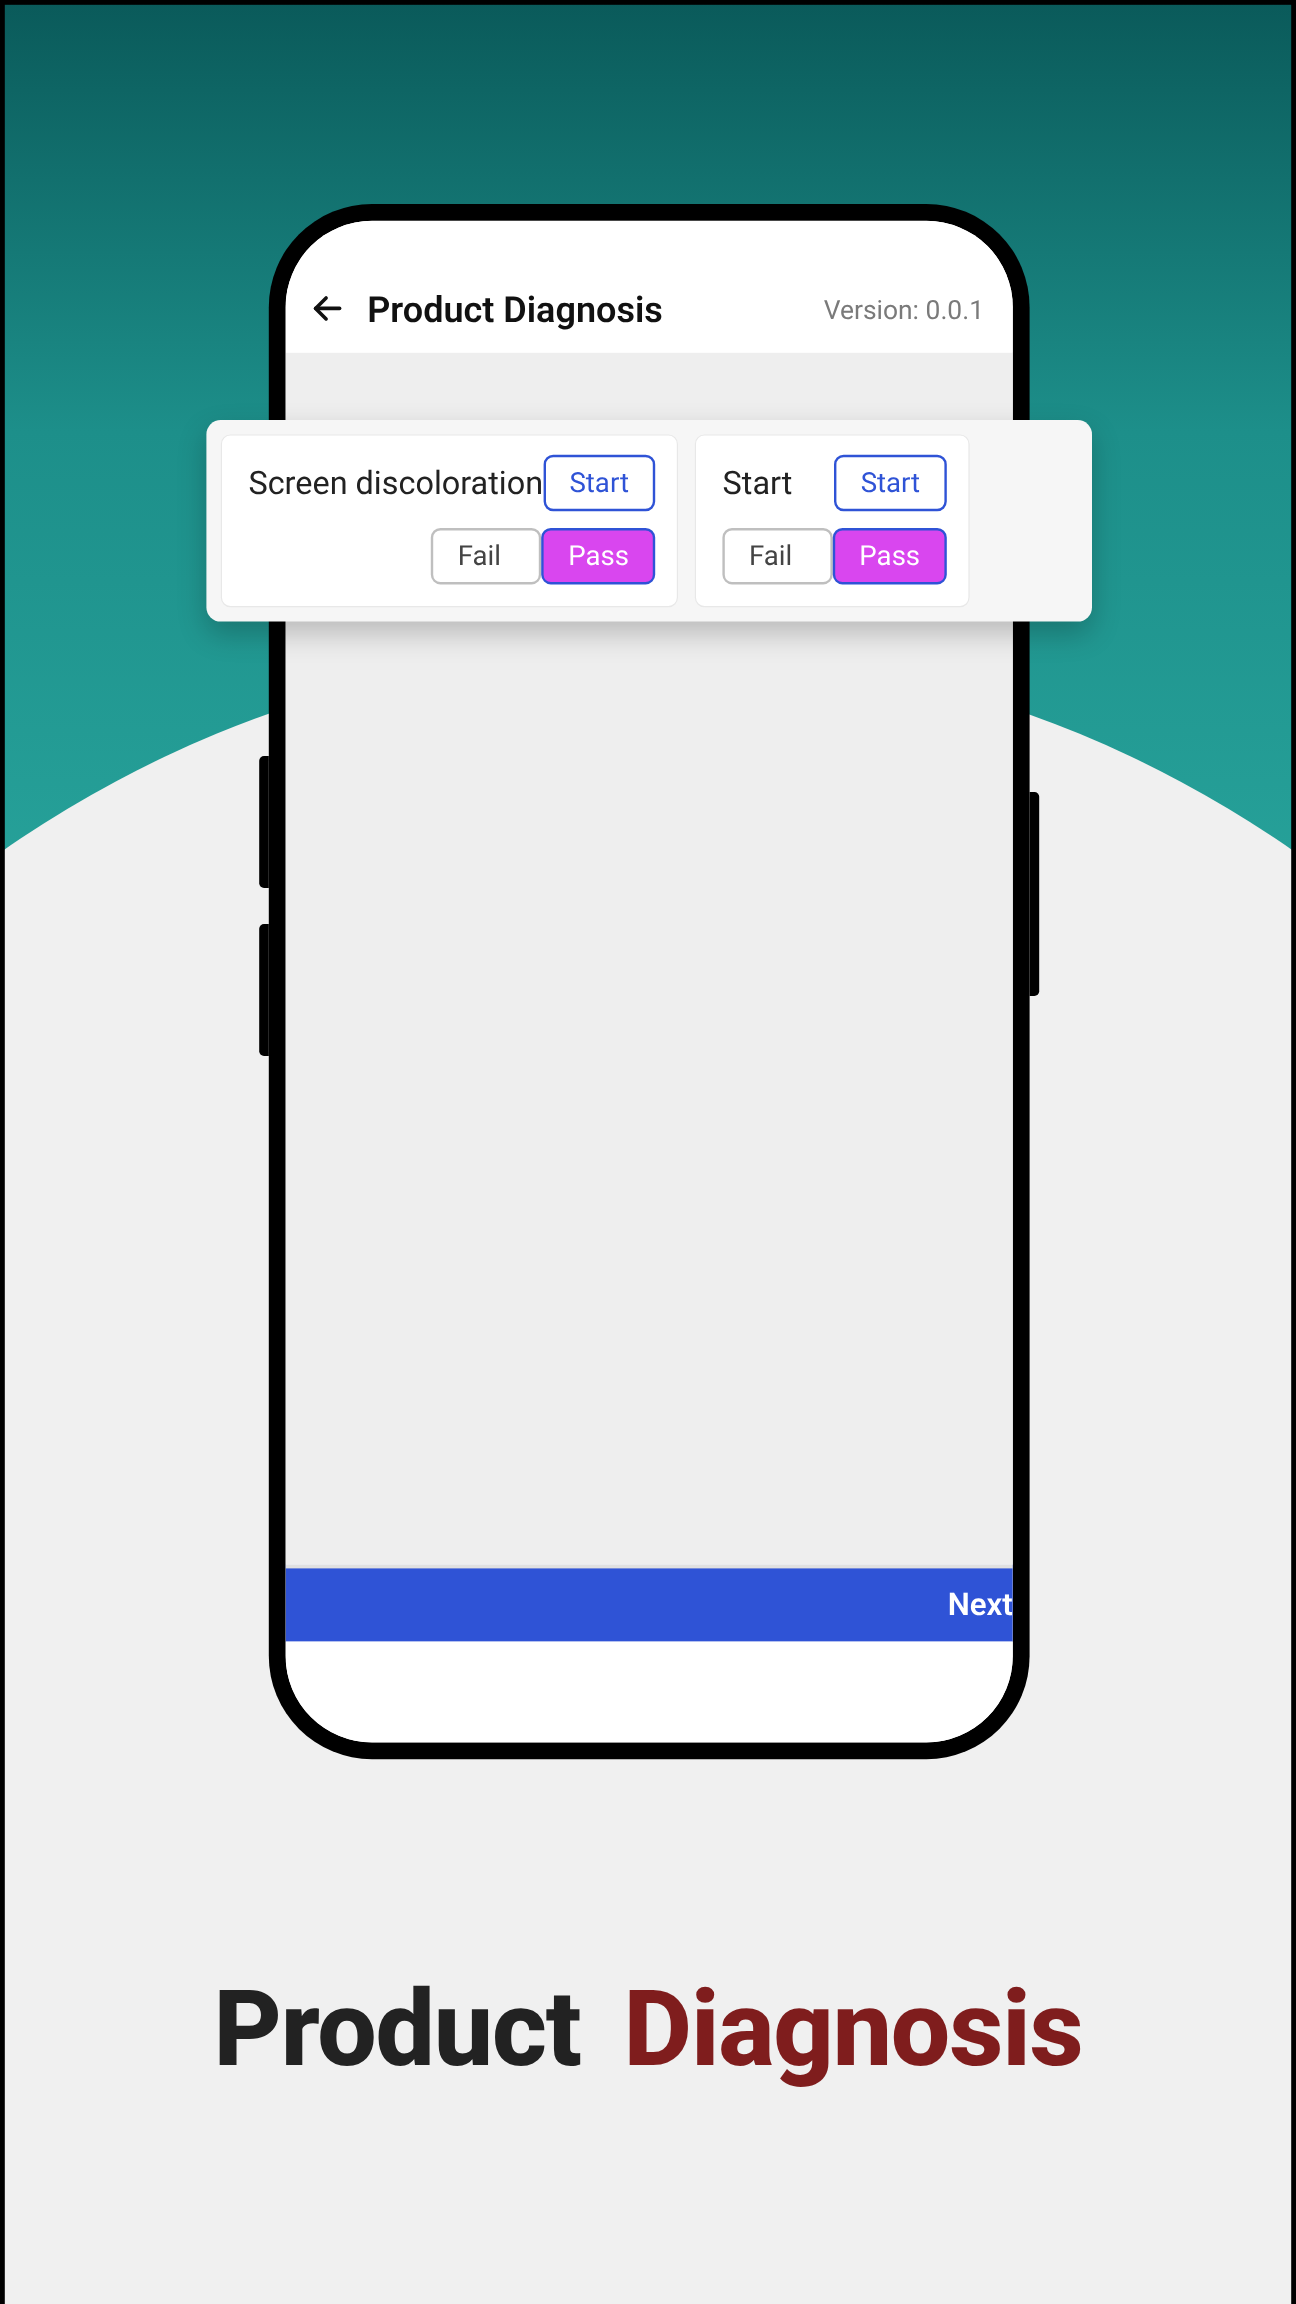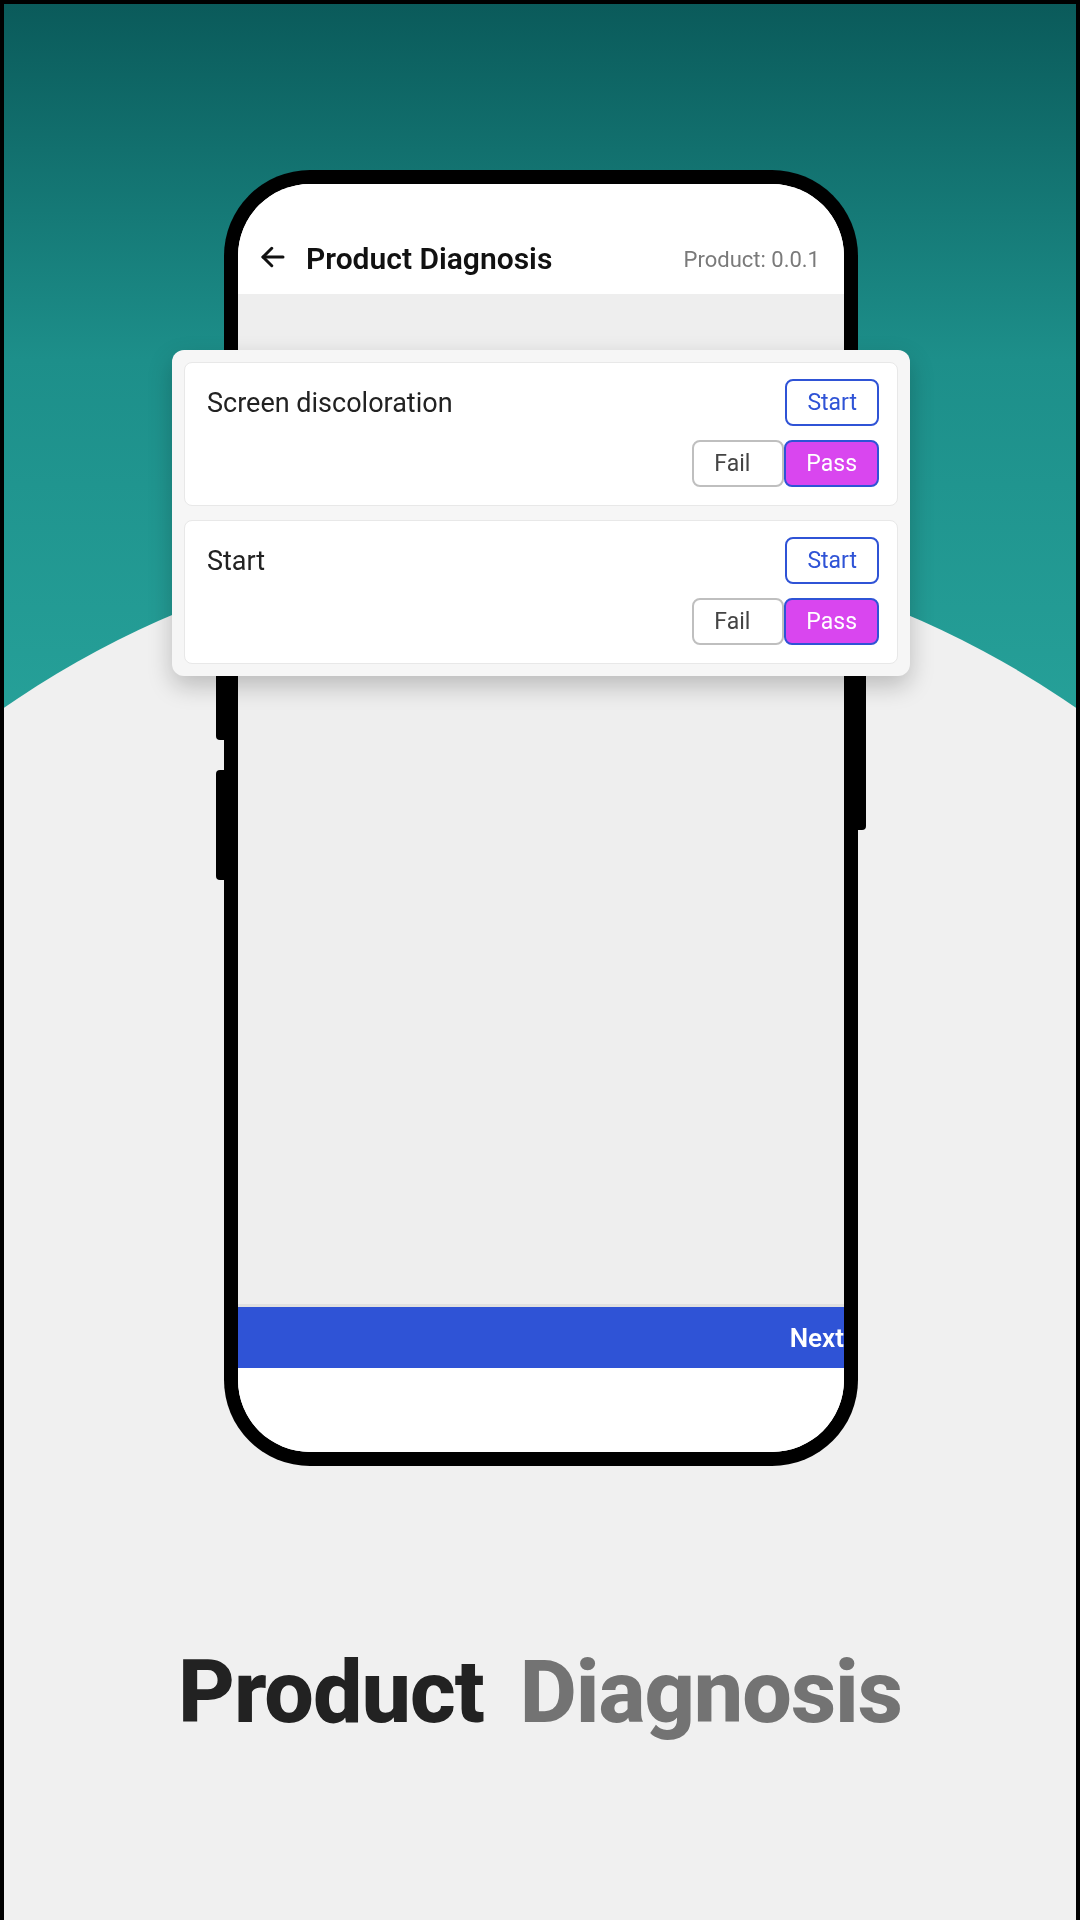--- a/index.html
+++ b/index.html
@@ -119,21 +119,21 @@
     position: absolute;
     top: 350px;
     left: 172px;
     width: 738px;
     z-index: 10;
     background: #f6f6f6;
     border-radius: 12px;
     padding: 12px;
     box-shadow: 0 10px 24px rgba(0,0,0,0.22);
     display: flex;
-    flex-direction: column;
+    flex-direction: row;
     gap: 14px;
   }
   .card {
     background: #fff;
     border-radius: 8px;
     border: 1px solid #e8e8e8;
     padding: 16px 18px 18px 22px;
     display: flex;
     flex-direction: column;
     gap: 14px;
@@ -179,21 +179,21 @@
     position: absolute;
     left: 0; right: 0;
     top: 1640px;
     text-align: center;
     z-index: 4;
     font-size: 88px;
     font-weight: 800;
     letter-spacing: -1px;
   }
   .caption .w1 { color: #222; }
-  .caption .w2 { color: #737373; margin-left: 15px; }
+  .caption .w2 { color: #7f1d1d; margin-left: 15px; }
 
   
   .edge-left, .edge-right {
     position: absolute; top: 0; bottom: 0; width: 4px; background: #000; z-index: 20;
   }
   .edge-left { left: 0; }
   .edge-right { right: 0; }
   .edge-top { position:absolute; left:0; right:0; top:0; height:4px; background:#000; z-index:20;}
 </style>
 </head>
@@ -215,21 +215,21 @@
     <div class="screen">
       <div class="appbar">
         <div class="back-icon">
           <svg viewBox="0 0 24 24" fill="none" stroke="#111" stroke-width="2.4" stroke-linecap="round" stroke-linejoin="round">
             <line x1="20" y1="12" x2="4" y2="12"></line>
             <polyline points="11 5 4 12 11 19"></polyline>
           </svg>
         </div>
         <div class="appbar-title">Product Diagnosis</div>
         <div class="appbar-spacer"></div>
-        <div class="version">Product: 0.0.1</div>
+        <div class="version">Version: 0.0.1</div>
       </div>
 
       <div class="content"></div>
 
       <div class="next-bar">
         <span>Next</span>
       </div>
       <div class="bottom-space"></div>
     </div>
   </div>

